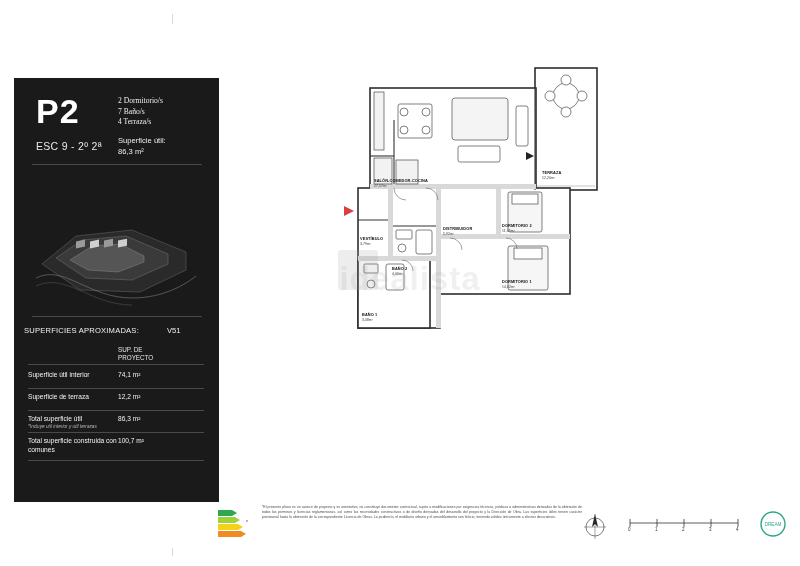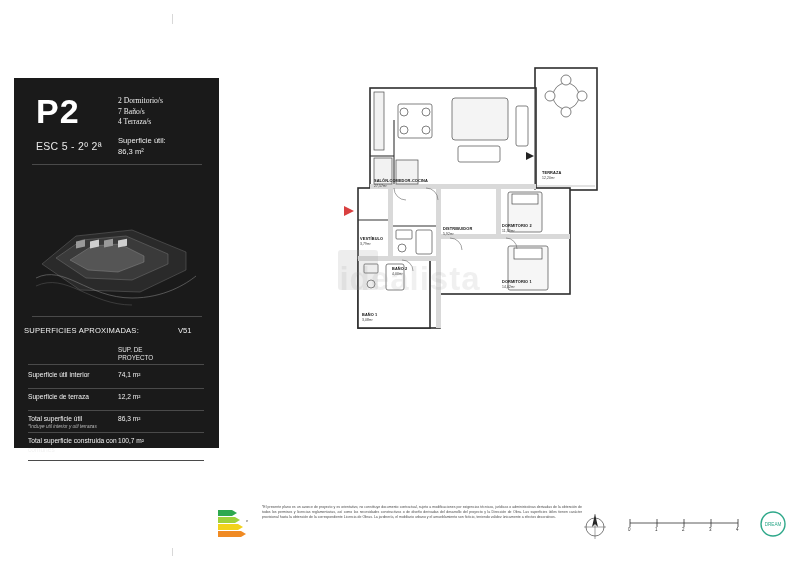--- a/index.html
+++ b/index.html
@@ -2,35 +2,35 @@
 <html><head>
 <meta charset="utf-8">
 <style>
   html,body{margin:0;padding:0;background:#ffffff;}
   body{width:800px;height:566px;position:relative;overflow:hidden;
        font-family:"Liberation Sans", sans-serif;color:#222;}
 
   .sheet{position:absolute;left:0;top:0;width:800px;height:566px;background:#fff;}
 
   
-  .panel{position:absolute;left:14px;top:78px;width:205px;height:370px;background:#1a1a1a;color:#fff;}
+  .panel{position:absolute;left:14px;top:78px;width:205px;height:424px;background:#1a1a1a;color:#fff;}
   .panel-top{position:relative;height:120px;}
   .ptype{position:absolute;left:22px;top:14px;font-size:34px;font-weight:700;letter-spacing:1px;color:#fff;}
   .pesc{position:absolute;left:22px;top:62px;font-size:10.5px;color:#e8e8e8;letter-spacing:.3px;}
   .pspecs{position:absolute;left:104px;top:18px;font-size:7.6px;line-height:10.5px;color:#ededed;font-family:Liberation Serif, serif;}
   .psurf{position:absolute;left:104px;top:58px;font-size:7.6px;line-height:10.5px;color:#ededed;}
   .hline{position:absolute;left:18px;width:170px;height:1px;background:#4a4a4a;}
 
   
   .iso{position:absolute;left:22px;top:128px;width:160px;height:100px;}
   .iso svg{display:block;}
 
   
   .surf-title{position:absolute;left:10px;top:248px;font-size:7.6px;color:#f0f0f0;letter-spacing:.2px;}
-  .vcode{position:absolute;left:164px;top:248px;font-size:7.6px;color:#f0f0f0;}
+  .vcode{position:absolute;left:153px;top:248px;font-size:7.6px;color:#f0f0f0;}
   .colhdr{position:absolute;left:104px;top:268px;font-size:6.3px;line-height:8px;color:#e6e6e6;}
   .rows{position:absolute;left:0;top:290px;width:205px;}
   .row{position:relative;height:22px;}
   .row .lbl{position:absolute;left:14px;top:3px;font-size:6.6px;color:#f2f2f2;line-height:8.5px;width:90px;}
   .row .val{position:absolute;left:104px;top:3px;font-size:6.6px;color:#f2f2f2;}
   .row .note{position:absolute;left:14px;top:12px;font-size:4.7px;color:#b9b9b9;font-style:italic;}
   .rowline{position:absolute;left:14px;width:176px;height:1px;background:#4a4a4a;}
   .row2{height:30px;}
 
   
@@ -63,21 +63,21 @@
 <body>
 
 <div class="sheet">
 
   <div class="mark" style="left:172px;top:14px;width:1px;height:10px;"></div>
   <div class="mark" style="left:172px;top:548px;width:1px;height:8px;"></div>
 
   <div class="panel">
     <div class="panel-top">
       <div class="ptype">P2</div>
-      <div class="pesc">ESC 5 - 2º 2ª</div>
+      <div class="pesc">ESC 9 - 2º 2ª</div>
       <div class="pspecs">
         <div>2 Dormitorio/s</div>
         <div>7 Baño/s</div>
         <div>4 Terraza/s</div>
       </div>
       <div class="psurf">
         <div>Superficie útil:</div>
         <div>86,3 m²</div>
       </div>
       <div class="hline" style="top:86px;"></div>

